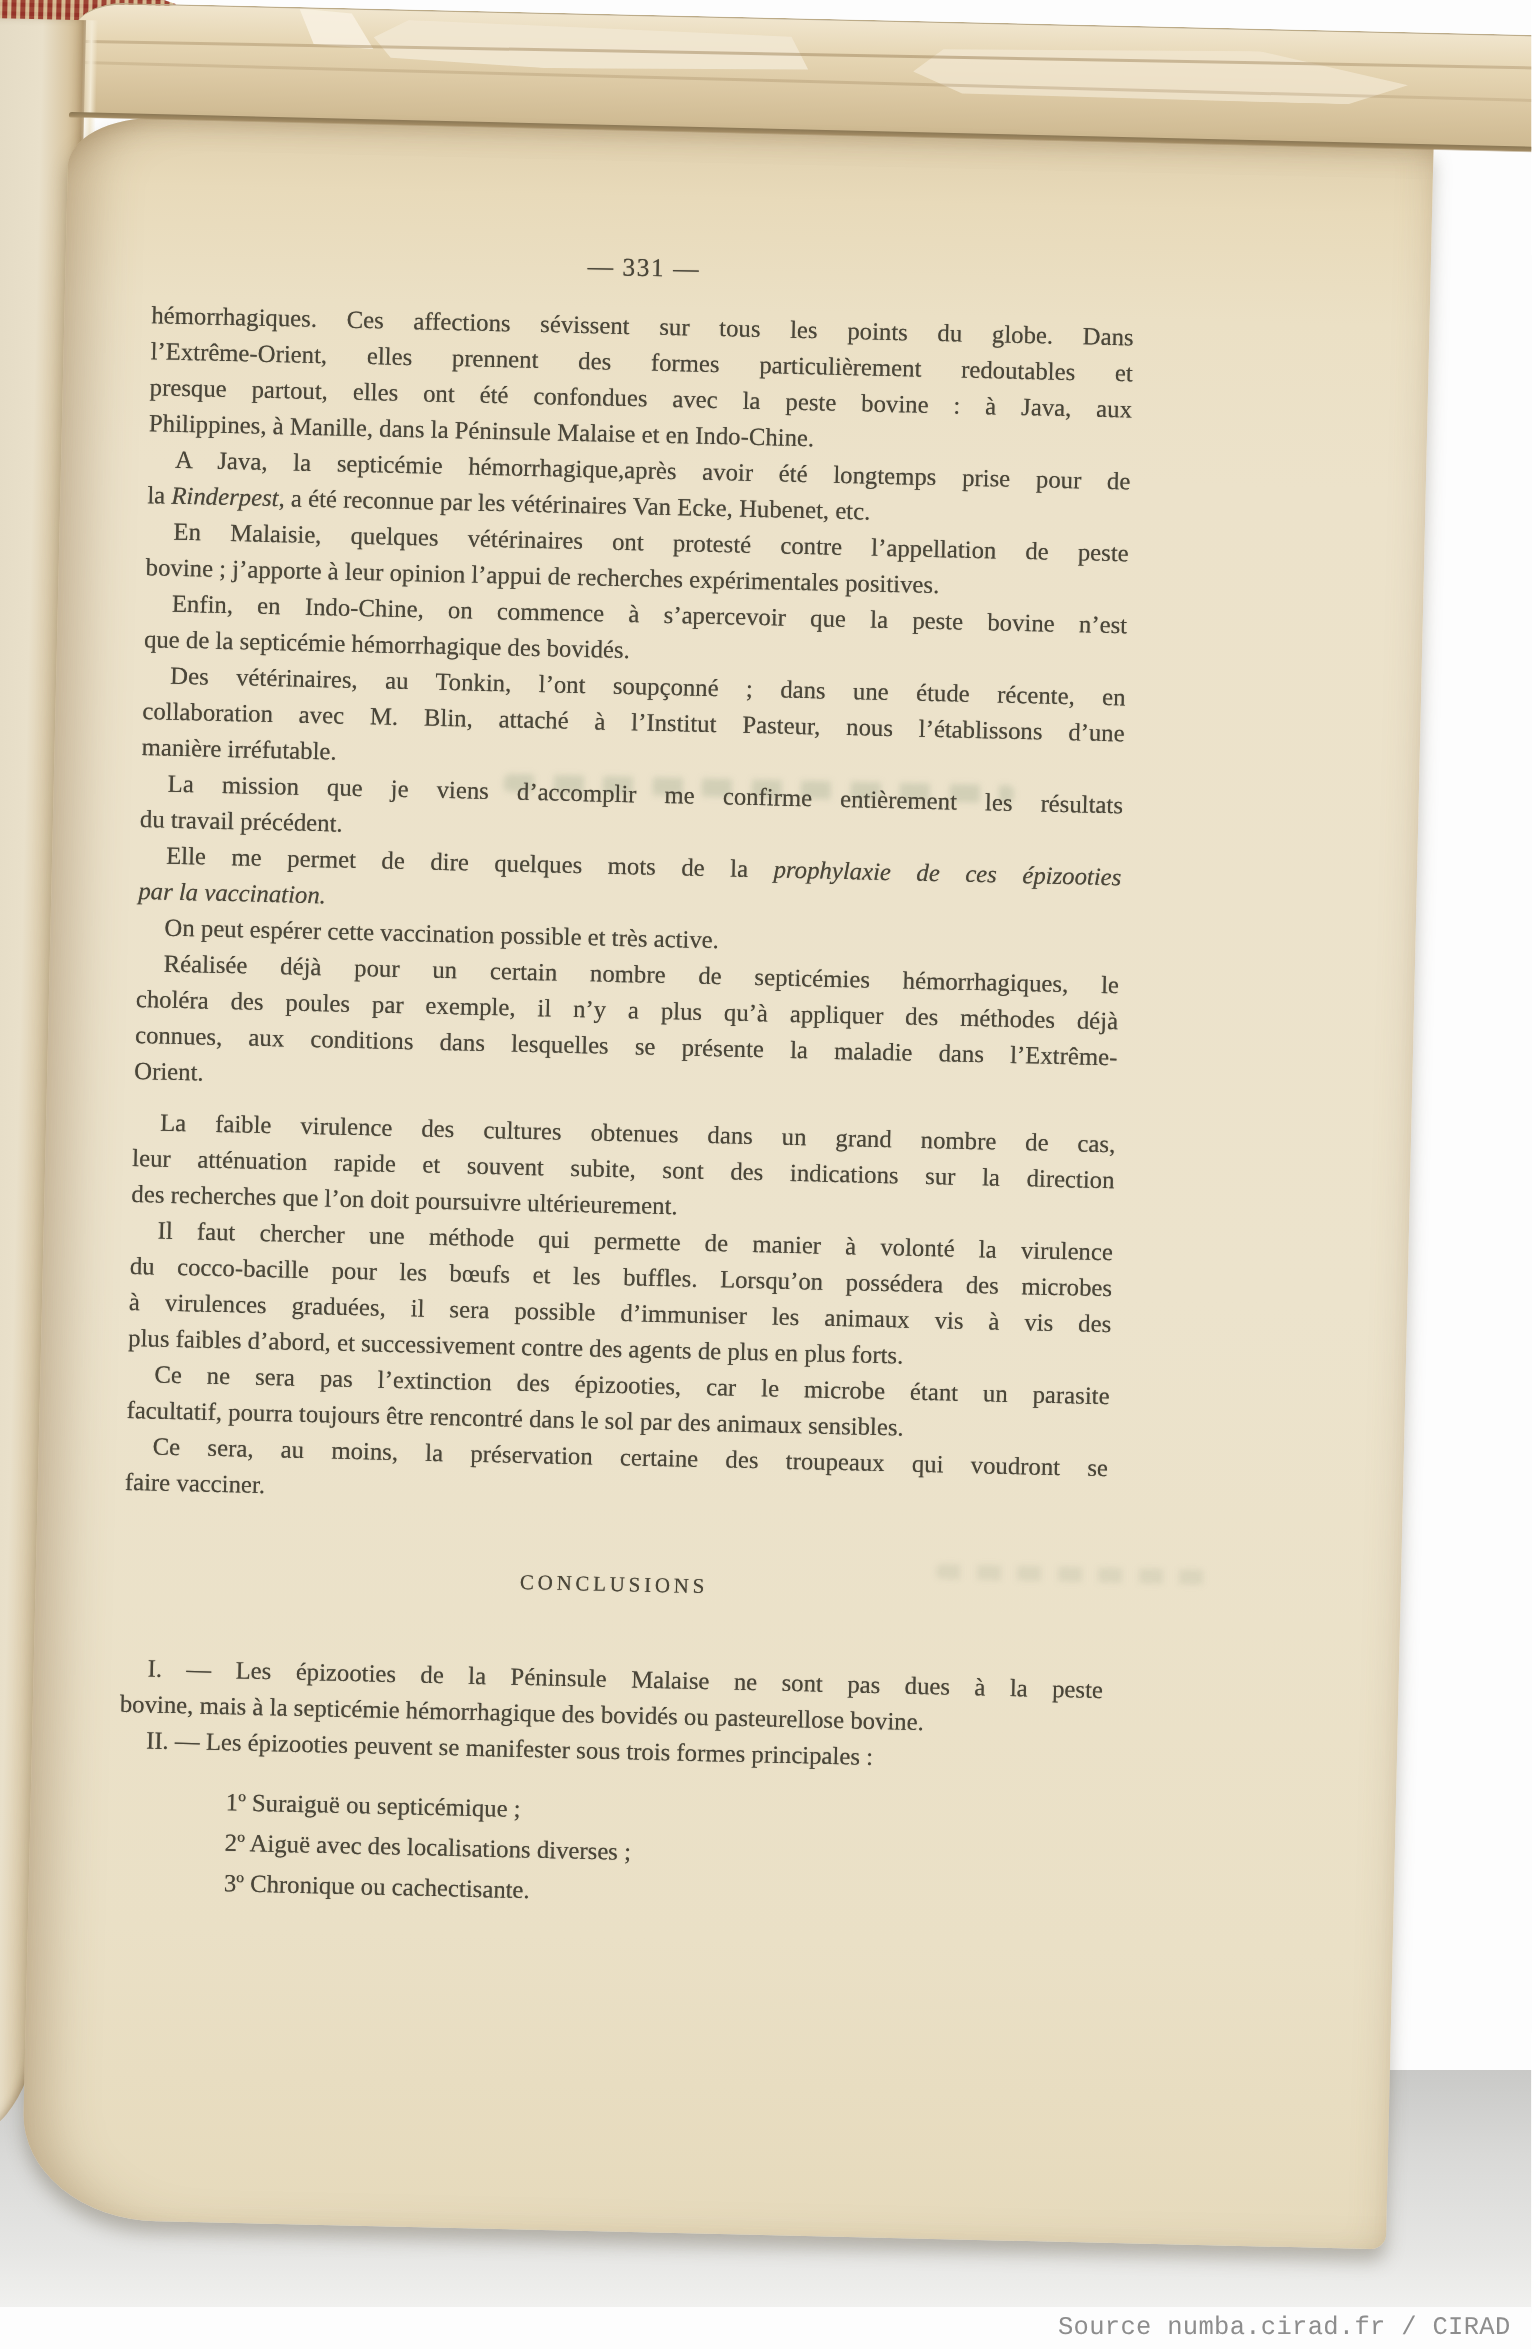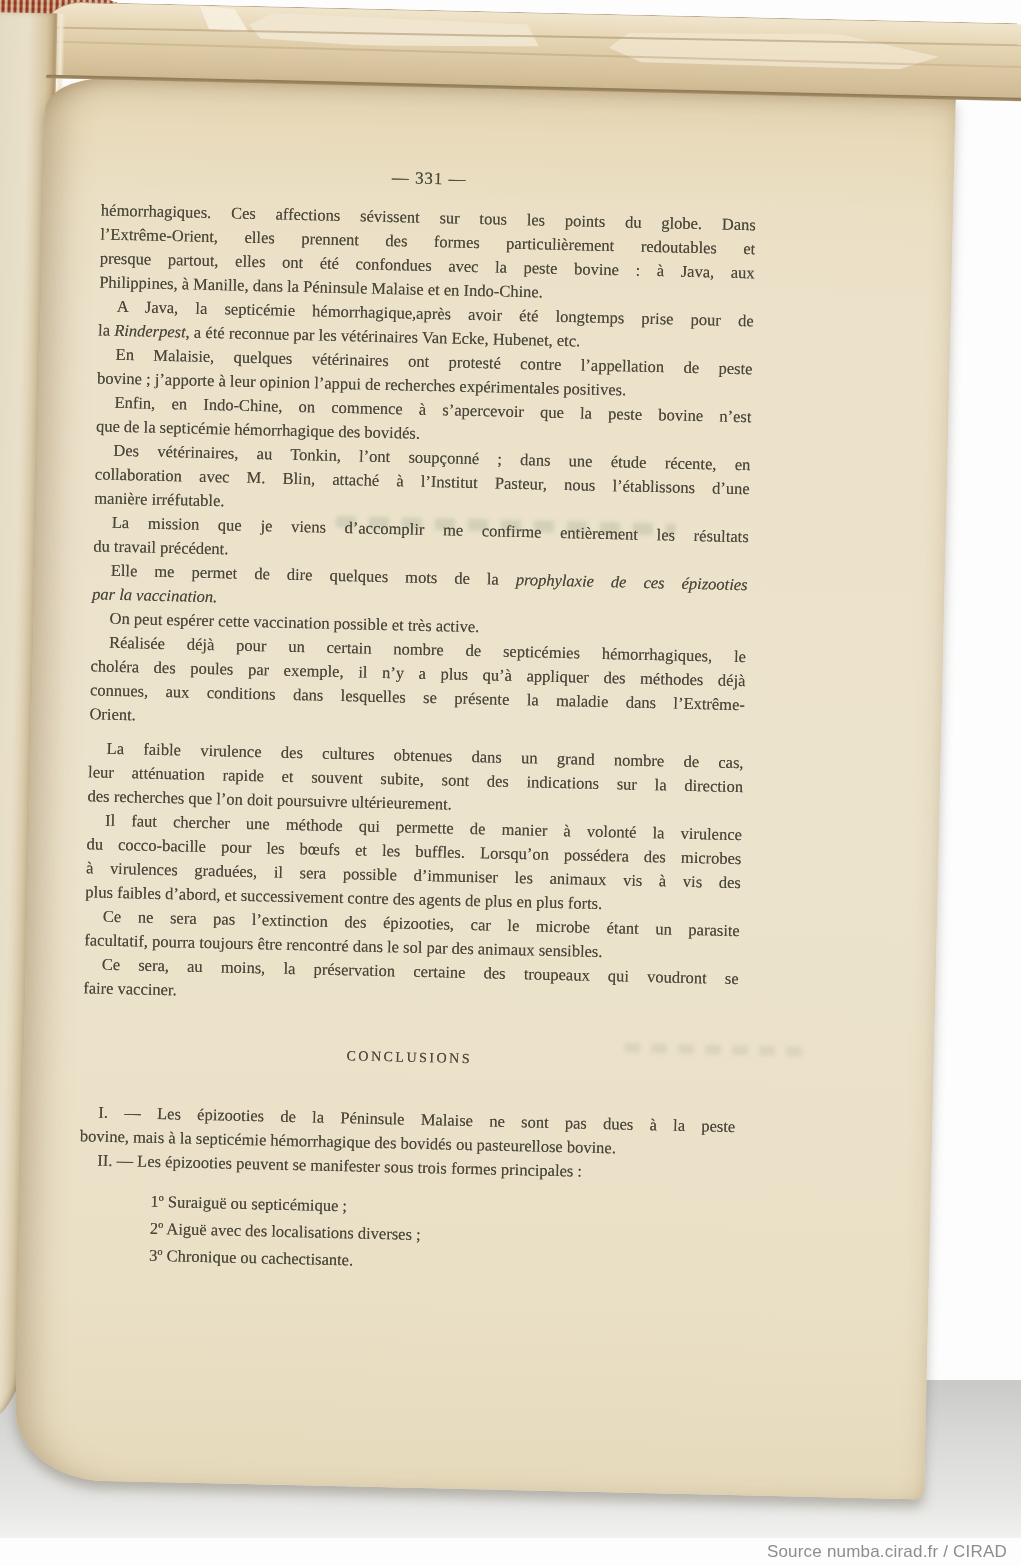--- a/index.html
+++ b/index.html
@@ -2,21 +2,21 @@
 <html style="--paper: #ece2ca; --ink: #4a4639; --scanner-bg: #fdfdfd; --footer-text: #8d8d8d; --page-edge-tan: #d6c29c; --headband-red: #8f3a2c;"><head>
 <meta charset="utf-8">
 <style>
   html,body{margin:0;padding:0;background:#ffffff;}
   .frame{position:relative;width:1021px;height:1566px;overflow:hidden;background:#fdfdfd;
          font-family:"Liberation Serif","DejaVu Serif",serif;}
   
   .scanner-gray{position:absolute;left:0;top:1380px;width:1021px;height:162px;z-index:1;
     background:linear-gradient(180deg,#c9c9c7 0%,#d9d9d7 35%,#e6e6e4 75%,#f2f2f0 100%);}
   .footer-strip{position:absolute;left:0;top:1538px;width:1021px;height:28px;background:#fdfdfd;z-index:5;}
-  .source{position:absolute;right:14px;bottom:4px;font-family:Liberation Sans, sans-serif;
+  .source{position:absolute;right:14px;bottom:4px;font-family:Liberation Mono, monospace;
     font-size:17px;color:#8d8d8d;letter-spacing:.2px;}
   
   .book{position:absolute;left:-6px;top:-14px;width:1054px;height:1524px;z-index:2;
         transform:rotate(1.3deg);transform-origin:left top;}
   
   .binding{position:absolute;left:-4px;top:2px;width:128px;height:40px;z-index:1;
     background:
       repeating-linear-gradient(90deg,rgba(150,50,40,.85) 0 3px,rgba(216,190,150,.9) 3px 6px),
       repeating-linear-gradient(0deg,#8f3a2c 0 3px,#caa87c 3px 6px);
     clip-path:polygon(0 0,70% 0,100% 30%,62% 62%,20% 100%,0 100%);

